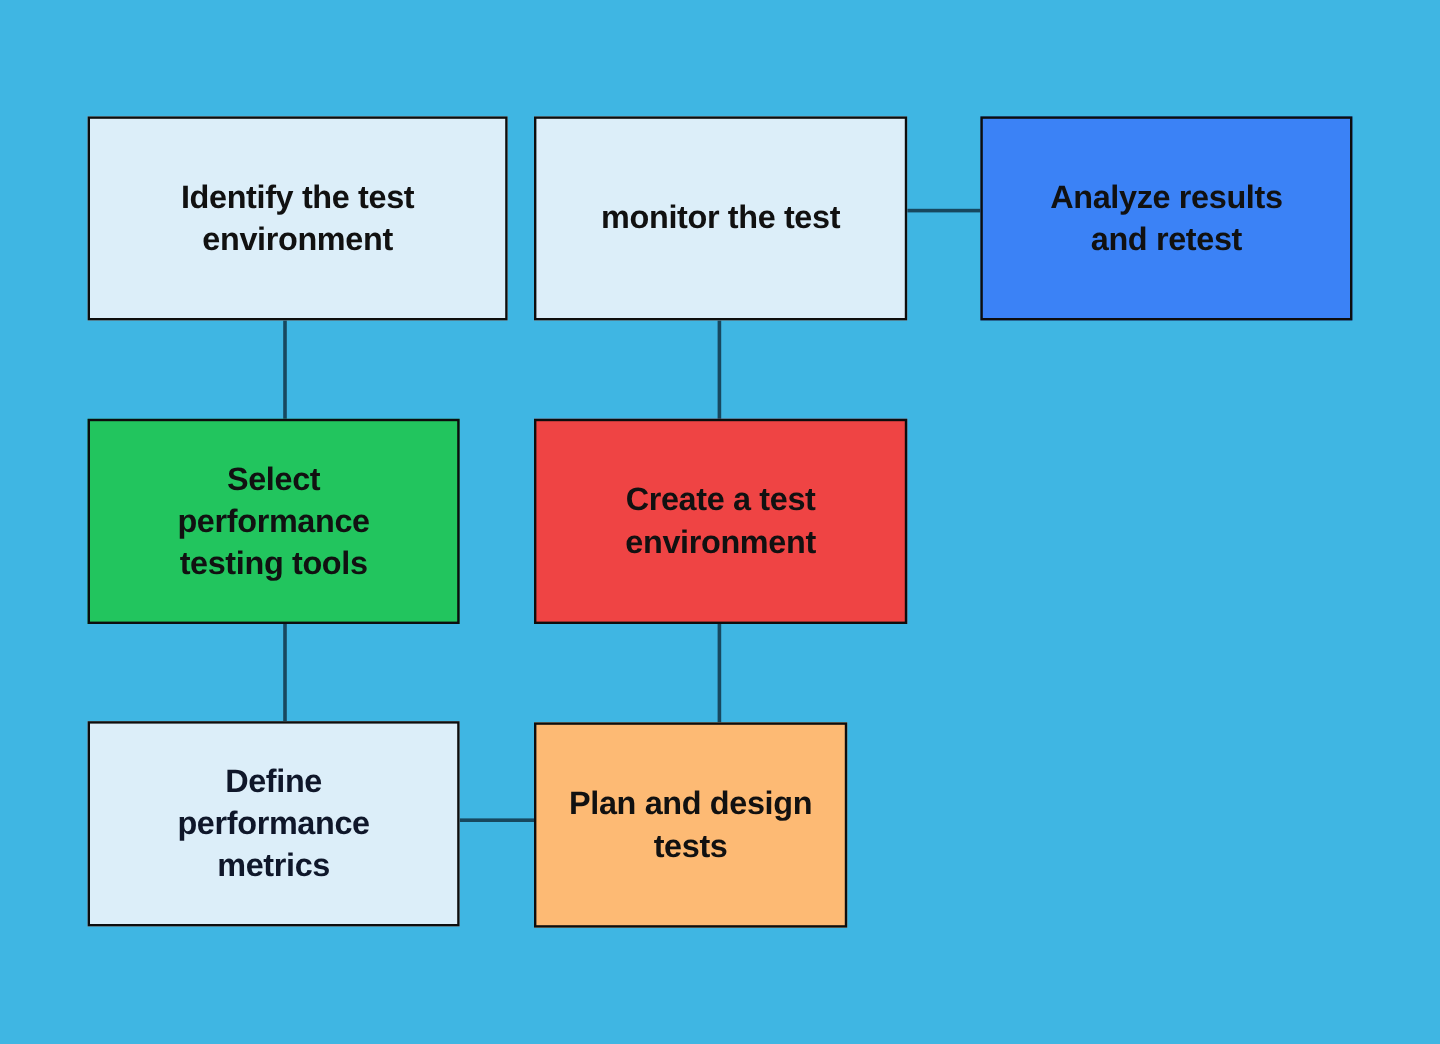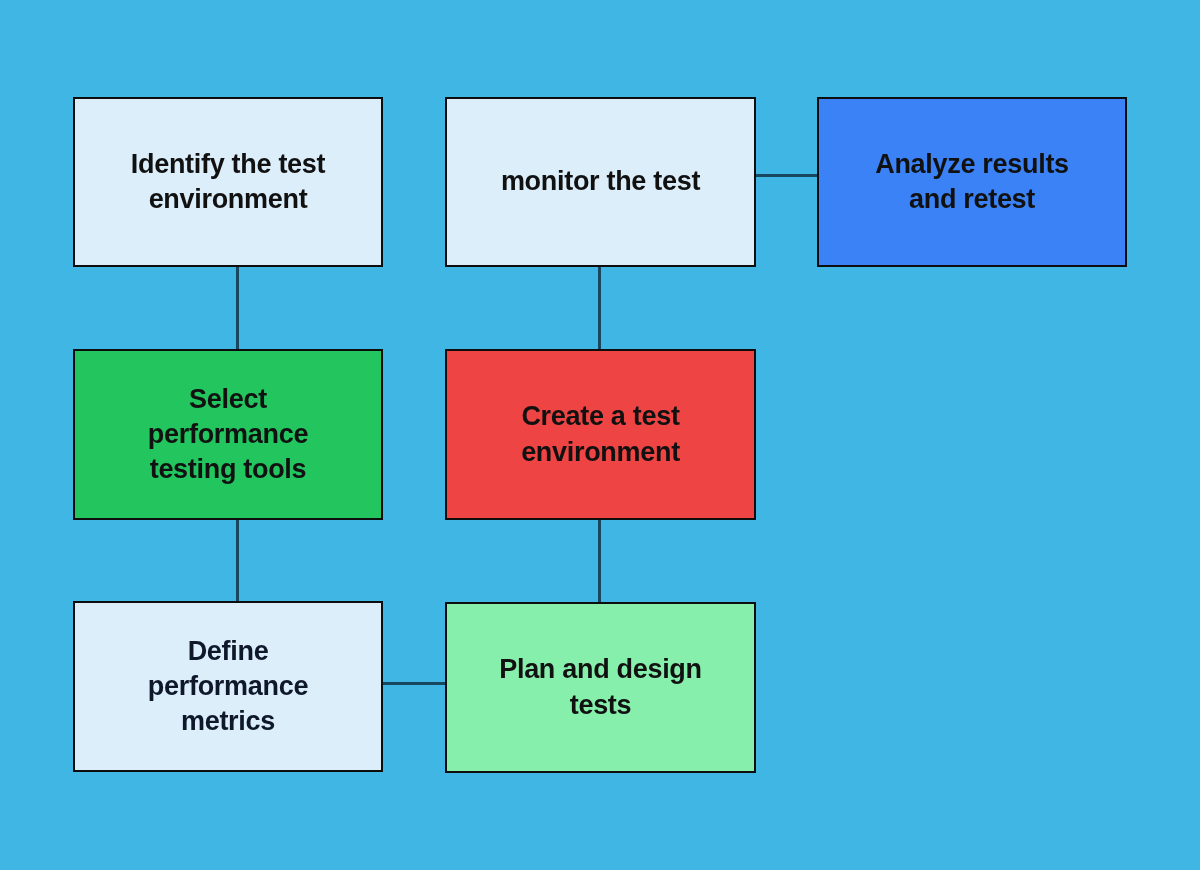--- a/index.html
+++ b/index.html
@@ -35,21 +35,21 @@
 </head>
 <body>
 
 <div id="canvas" style="background: rgb(63, 182, 227);">
     <div class="edge" style="background: rgb(23, 72, 95); left: 235.5px; top: 267px; width: 3px; height: 82px;"></div>
     <div class="edge" style="background: rgb(23, 72, 95); left: 235.5px; top: 520px; width: 3px; height: 81px;"></div>
     <div class="edge" style="background: rgb(23, 72, 95); left: 383px; top: 681.5px; width: 62px; height: 3px;"></div>
     <div class="edge" style="background: rgb(23, 72, 95); left: 597.5px; top: 520px; width: 3px; height: 82px;"></div>
     <div class="edge" style="background: rgb(23, 72, 95); left: 597.5px; top: 267px; width: 3px; height: 82px;"></div>
     <div class="edge" style="background: rgb(23, 72, 95); left: 756px; top: 173.5px; width: 61px; height: 3px;"></div>
-    <div class="flow-node" style="left: 73px; top: 97px; width: 310px; height: 170px; background: rgb(220, 238, 249); border: 2px solid rgb(13, 13, 13); color: rgb(17, 17, 17);">
+    <div class="flow-node" style="left: 73px; top: 97px; width: 350px; height: 170px; background: rgb(220, 238, 249); border: 2px solid rgb(13, 13, 13); color: rgb(17, 17, 17);">
       <div>
         <span class="node-line">Identify the test</span>
         <span class="node-line">environment</span>
       </div>
     </div>
     <div class="flow-node" style="left: 445px; top: 97px; width: 311px; height: 170px; background: rgb(220, 238, 249); border: 2px solid rgb(13, 13, 13); color: rgb(17, 17, 17);">
       <div>
         <span class="node-line">monitor the test</span>
       </div>
     </div>
@@ -72,19 +72,19 @@
         <span class="node-line">environment</span>
       </div>
     </div>
     <div class="flow-node" style="left: 73px; top: 601px; width: 310px; height: 171px; background: rgb(220, 238, 249); border: 2px solid rgb(13, 13, 13); color: #0f172a;">
       <div>
         <span class="node-line">Define</span>
         <span class="node-line">performance</span>
         <span class="node-line">metrics</span>
       </div>
     </div>
-    <div class="flow-node" style="left: 445px; top: 602px; width: 311px; height: 171px; background: #86efac; border: 2px solid rgb(13, 13, 13); color: rgb(17, 17, 17);">
+    <div class="flow-node" style="left: 445px; top: 602px; width: 261px; height: 171px; background: #fdba74; border: 2px solid rgb(13, 13, 13); color: rgb(17, 17, 17);">
       <div>
         <span class="node-line">Plan and design</span>
         <span class="node-line">tests</span>
       </div>
     </div>
   </div>
 
 </body></html>

